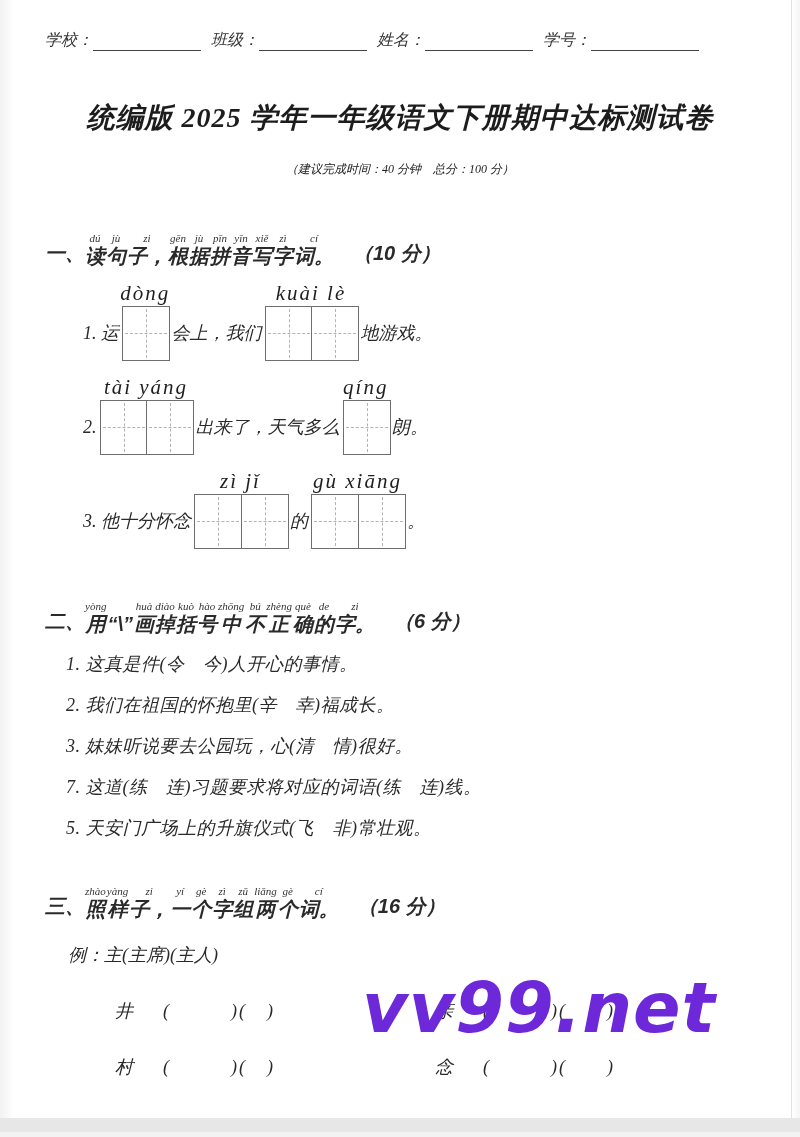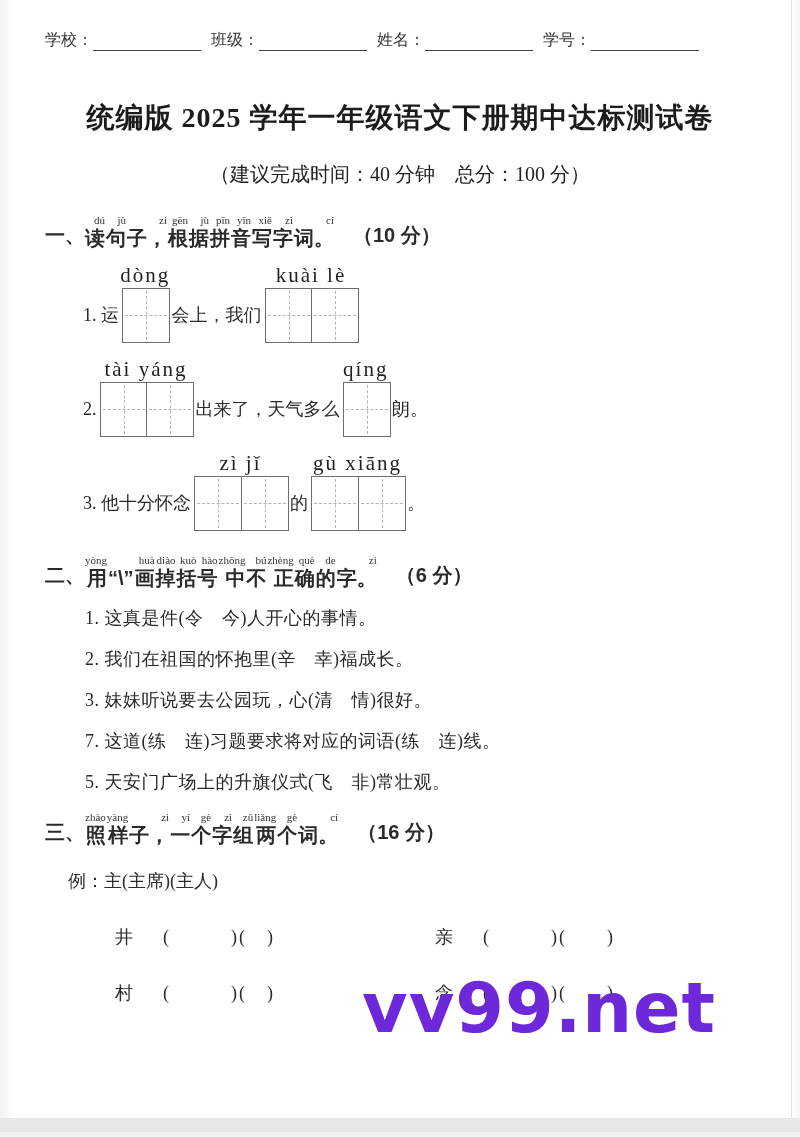--- a/index.html
+++ b/index.html
@@ -1,61 +1,61 @@
 <!DOCTYPE html>
 <html><head>
 <meta charset="utf-8">
 <style>
   * { margin:0; padding:0; box-sizing:border-box; }
   html,body { width:800px; height:1137px; background:#ffffff; }
   .page { position:relative; width:800px; height:1137px; background:#fff; overflow:hidden;
-          font-family:"Liberation Serif", serif; color:#2a2a2a; }
+          font-family:"Liberation Serif", serif; color:#2a2a2a;font-style:italic; }
   .edge-left  { position:absolute; left:0; top:0; width:14px; height:1137px;
                 background:linear-gradient(to right,#f2f2f2,#ffffff); }
   .edge-right { position:absolute; right:0; top:0; width:9px; height:1137px;
                 background:linear-gradient(to left,#f5f5f5,#ffffff); border-left:1px solid #e3e3e3; }
   .bottom-bar { position:absolute; left:0; bottom:5px; width:800px; height:14px; background:#e7e7e7; }
   .bottom-bar2{ position:absolute; left:0; bottom:0; width:800px; height:5px; background:#f3f3f3; }
 
   .content { position:relative; padding:30px 45px 0 45px; }
 
   
   .hdr { display:flex; align-items:flex-end; font-size:16px; color:#333; }
   .hfield { display:flex; align-items:flex-end; margin-right:4px; }
   .hlabel { white-space:nowrap; }
   .hline { display:inline-block; width:108px; border-bottom:1.4px solid #444; height:19px; margin-right:6px; }
 
   
   .title { text-align:center; margin-top:48px; font-size:28px; font-weight:bold; color:#1c1c1c;
            letter-spacing:1px; font-family:"Liberation Serif", serif; }
-  .subtitle { text-align:center; margin-top:24px; font-size:20px; color:#222; }
+  .subtitle { text-align:center; margin-top:24px; font-size:12px; color:#222; }
 
   
   .sec-heading { display:flex; align-items:flex-end; margin-top:26px; font-family:"Liberation Sans", sans-serif; }
   .sec-num { font-size:20px; font-weight:bold; padding-bottom:1px; }
   .rubyrow { display:inline-flex; align-items:flex-end; flex-wrap:nowrap; }
-  .rpair { display:inline-flex; flex-direction:column; align-items:flex-end; margin-right:1px; }
+  .rpair { display:inline-flex; flex-direction:column; align-items:center; margin-right:1px;margin-top:28px; }
   .rpy { font-size:11px; line-height:12px; color:#333; font-family:"Liberation Serif", serif; white-space:nowrap; min-height:12px; }
   .rzi { font-size:20px; font-weight:bold; line-height:24px; white-space:nowrap; }
   .sec-score { font-size:20px; font-weight:bold; margin-left:18px; padding-bottom:1px; }
 
   
   .qline { display:flex; align-items:center; margin-left:38px; margin-top:36px; min-height:58px;
            font-size:18px; }
   .qt { white-space:nowrap; line-height:58px; }
   .bg { display:inline-flex; position:relative; margin:0 3px; }
   .py { position:absolute; top:-25px; left:50%; transform:translateX(-50%); font-size:21px;
         white-space:nowrap; color:#1f1f1f; letter-spacing:2px; font-family:"Liberation Serif", serif; }
   .cell { width:48px; height:55px; border:1.5px solid #6e6e6e; margin-right:-1.5px; position:relative; background:#fff; }
   .cell::before { content:""; position:absolute; left:50%; top:2px; bottom:2px; border-left:1px dashed #b3b3b3; }
   .cell::after  { content:""; position:absolute; top:50%; left:2px; right:2px; border-top:1px dashed #b3b3b3; }
 
   
   .items { margin-top:16px; }
-  .item { margin-left:40px; margin-bottom:17px; font-size:18px; letter-spacing:0.5px; }
+  .item { margin-left:21px; margin-bottom:17px; font-size:18px; letter-spacing:0.5px; }
 
   
   .example { margin-left:23px; margin-top:22px; font-size:18px; }
   .word-row { display:flex; margin-left:70px; margin-top:32px; font-size:18px; }
   .wpair { display:flex; width:340px; }
   .wchar { margin-right:30px; }
   .wblanks { letter-spacing:2px; }
 
   .watermark { position:absolute; left:362px; top:967px; font-family:"DejaVu Sans", sans-serif;
                font-weight:bold; font-size:70px; color:#6d28d9; letter-spacing:1px; }
@@ -142,20 +142,21 @@
         <span class="bg">
           <span class="py">dòng</span>
           <span class="cell"></span>
         </span>
         <span class="qt">会上，我们</span>
         <span class="bg">
           <span class="py">kuài lè</span>
           <span class="cell"></span>
           <span class="cell"></span>
         </span>
+        <span class="qt">地游戏。</span>
       </div>
     <div class="qline">
         <span class="qt">2.</span>
         <span class="bg">
           <span class="py">tài yáng</span>
           <span class="cell"></span>
           <span class="cell"></span>
         </span>
         <span class="qt">出来了，天气多么</span>
         <span class="bg">

